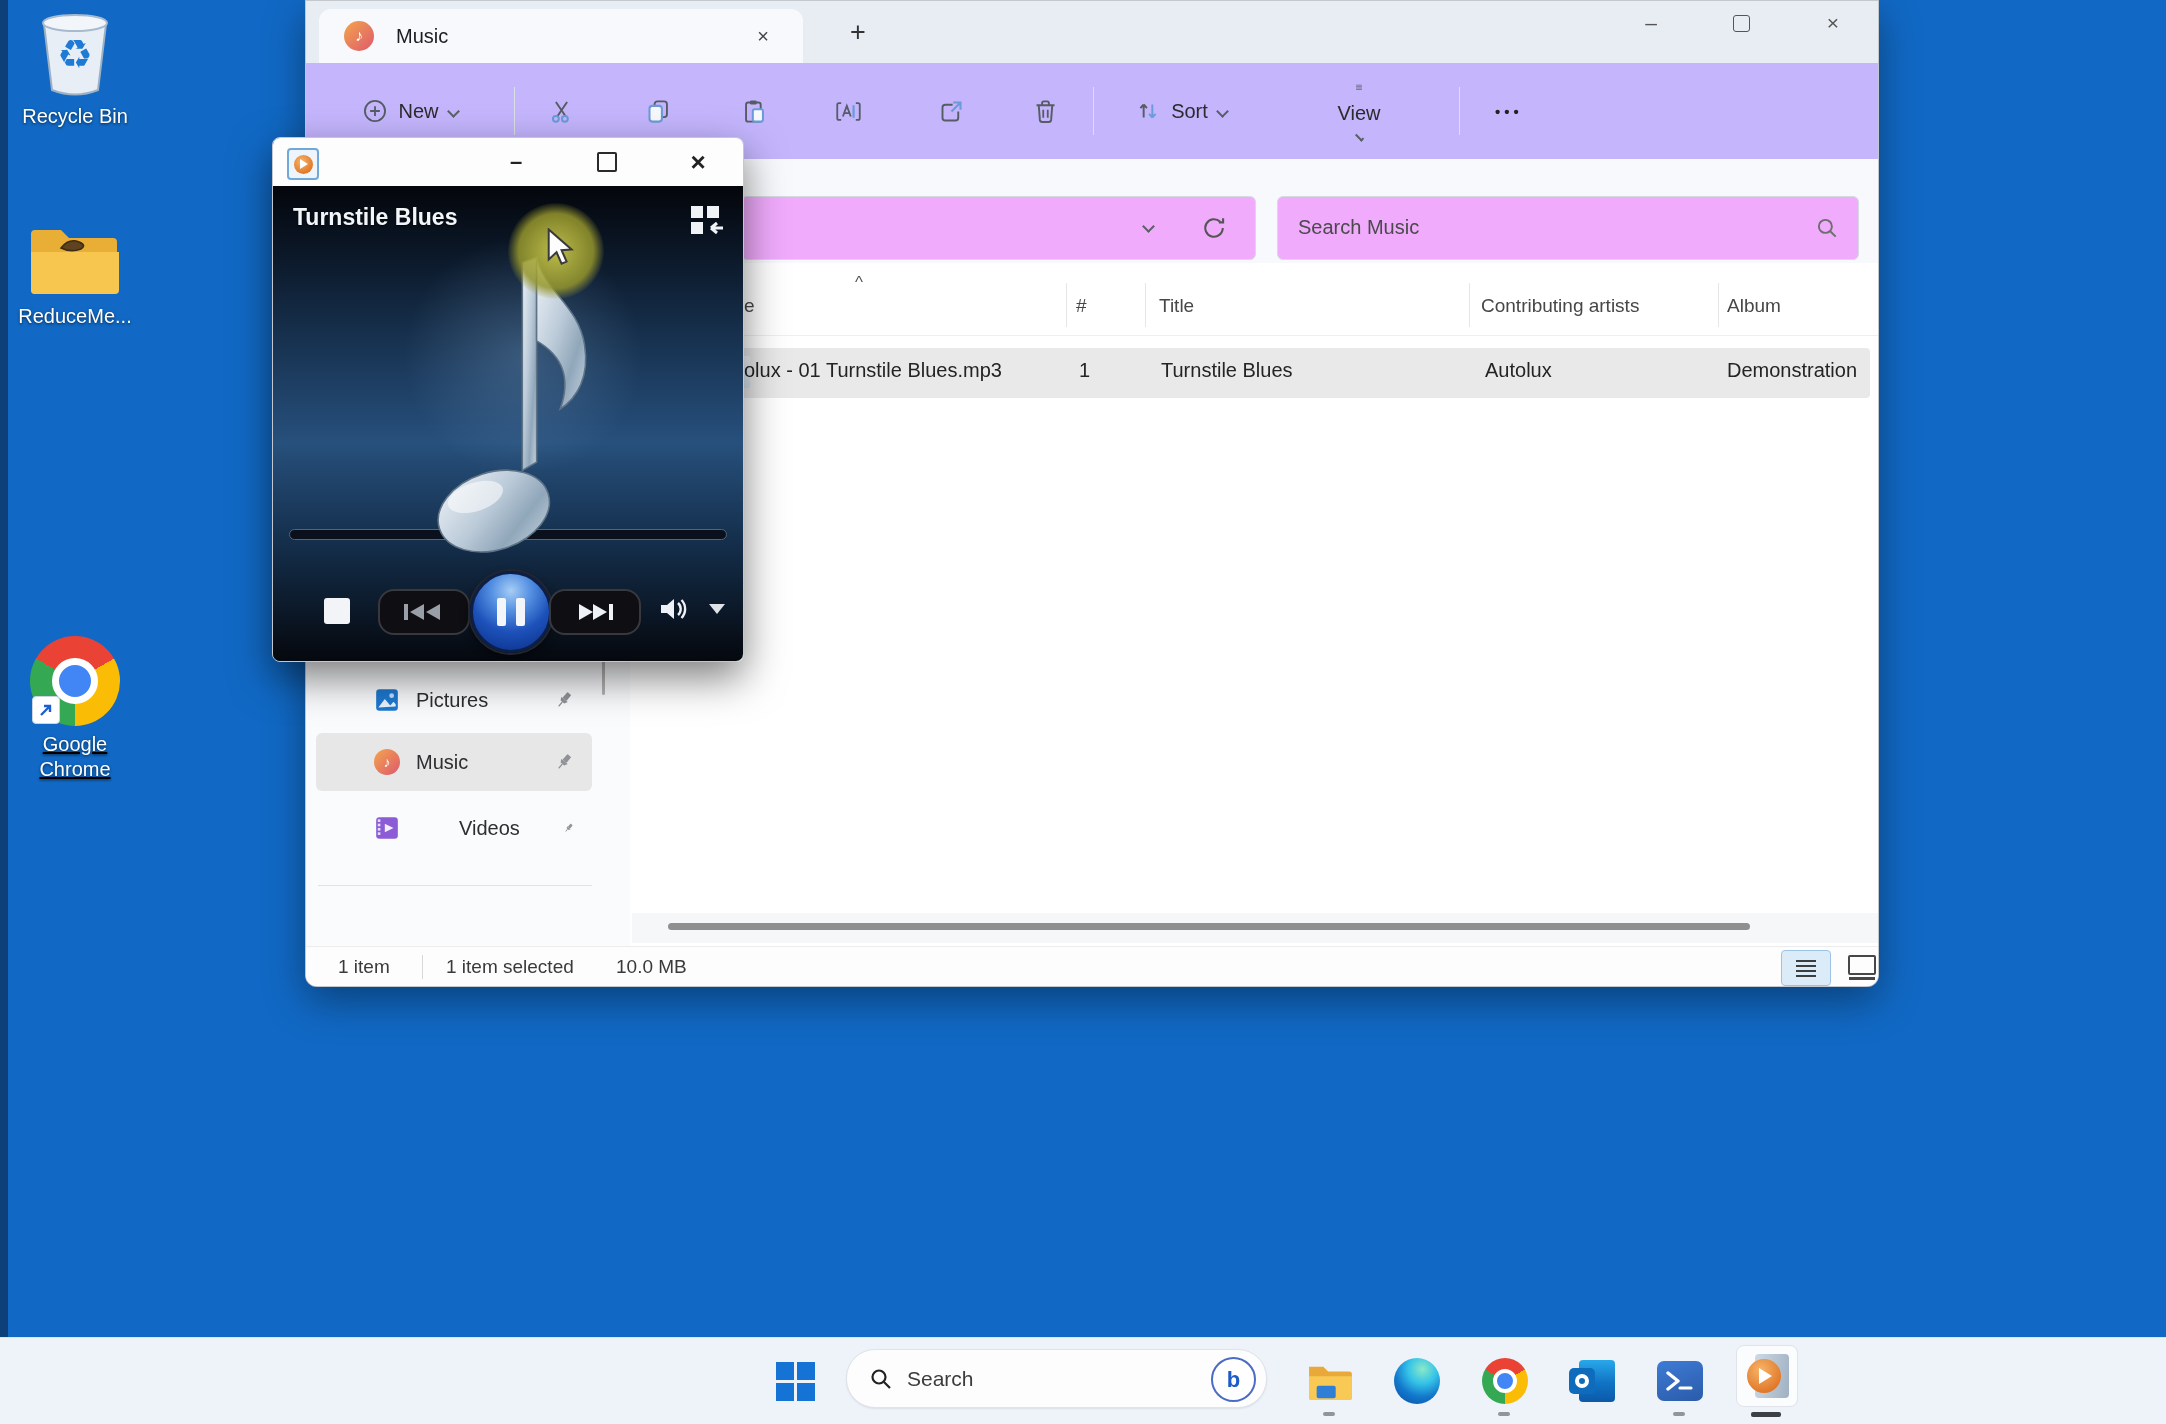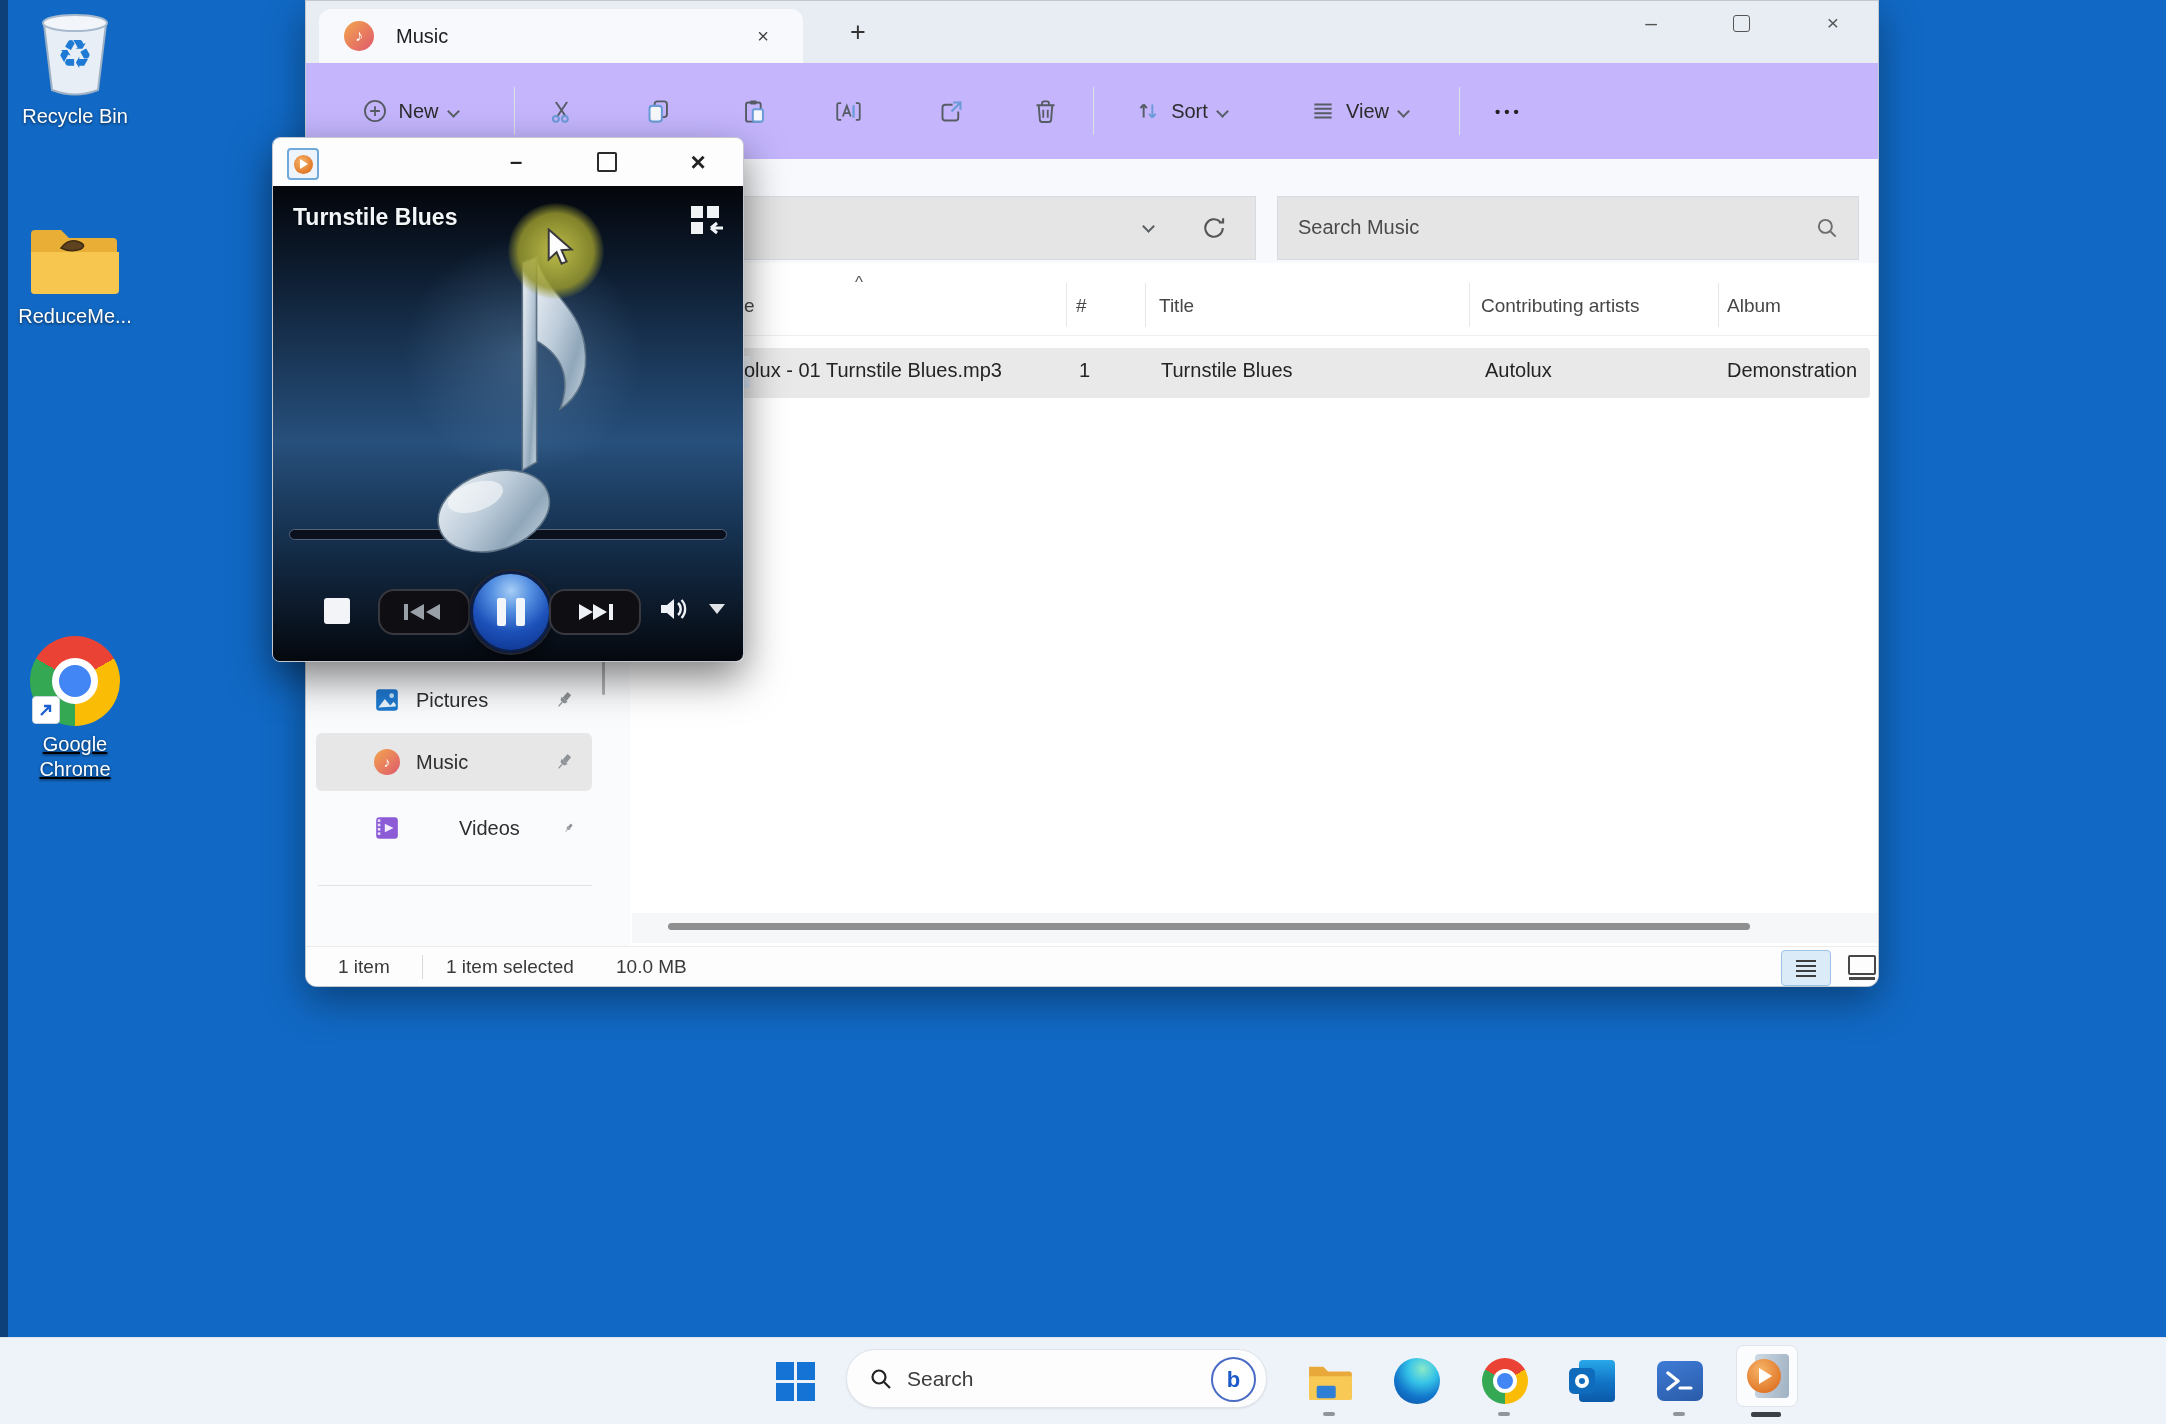--- a/index.html
+++ b/index.html
@@ -42,22 +42,22 @@
   
   #cmdbar{position:absolute;left:0;top:62px;right:0;height:96px;background:#c4b5fd;}
   .tbtn{position:absolute;top:20px;height:56px;border-radius:6px;display:flex;
         align-items:center;justify-content:center;gap:10px;color:#2b2b2b;font-size:20px;}
   .icobtn{position:absolute;top:24px;width:48px;height:48px;border-radius:6px;
         display:flex;align-items:center;justify-content:center;}
   .vdiv{position:absolute;top:24px;width:1px;height:48px;background:#dbe0e7;}
   .dots{letter-spacing:4px;font-size:15px;color:#222;font-weight:bold;}
 
   
-  .fieldbox{position:absolute;top:195px;height:62px;background:#e5e5e5;border:1px solid #d6dbe2;
-        border-radius:0;}
+  .fieldbox{position:absolute;top:195px;height:62px;background:#f0abfc;border:1px solid #d6dbe2;
+        border-radius:6px;}
   #searchinput{border:none;outline:none;background:transparent;width:470px;height:58px;
         margin-left:18px;font-size:20px;color:#333;font-family:inherit;}
   #searchinput::placeholder{color:#4a4a4a;opacity:1;}
 
   
   #contentbg{position:absolute;left:0;top:262px;right:0;height:683px;background:#fff;}
   #sidebarbg{position:absolute;left:0;top:262px;width:324px;height:683px;background:#fafbfd;}
   .sbrow{position:absolute;left:10px;width:276px;height:46px;display:flex;align-items:center;border-radius:6px;}
   .sbrow .sicon{margin-left:58px;width:26px;height:26px;flex:0 0 auto;display:flex;align-items:center;justify-content:center;}
   .sbrow .slbl{margin-left:16px;font-size:20px;color:#2e2e30;flex:1;}
@@ -237,21 +237,21 @@
       <div class="vdiv" style="left:787px;"></div>
 
       <div class="tbtn" style="left:805px;width:140px;">
         <svg width="26" height="26" viewBox="0 0 24 24">
           <path d="M8 18 V6 M8 6 L5 9.4 M8 6 l3 3.4" fill="none" stroke="#565c64" stroke-width="1.8"></path>
           <path d="M16 6 v12 M16 18 l-3 -3.4 M16 18 l3 -3.4" fill="none" stroke="#6b9bd8" stroke-width="1.8"></path>
         </svg>
         <span>Sort</span>
         <span class="chev sm"></span>
       </div>
-      <div class="tbtn" style="left:978px;width:150px;">
+      <div class="tbtn" style="left:978px;width:150px;flex-direction:column;">
         <svg width="26" height="26" viewBox="0 0 24 24">
           <path d="M4 6h16 M4 10h16 M4 14h16 M4 18h16" stroke="#565c64" stroke-width="1.8"></path>
         </svg>
         <span>View</span>
         <span class="chev sm"></span>
       </div>
       <div class="vdiv" style="left:1153px;"></div>
       <div class="tbtn" style="left:1172px;width:62px;">
         <span class="dots">•••</span>
       </div>

